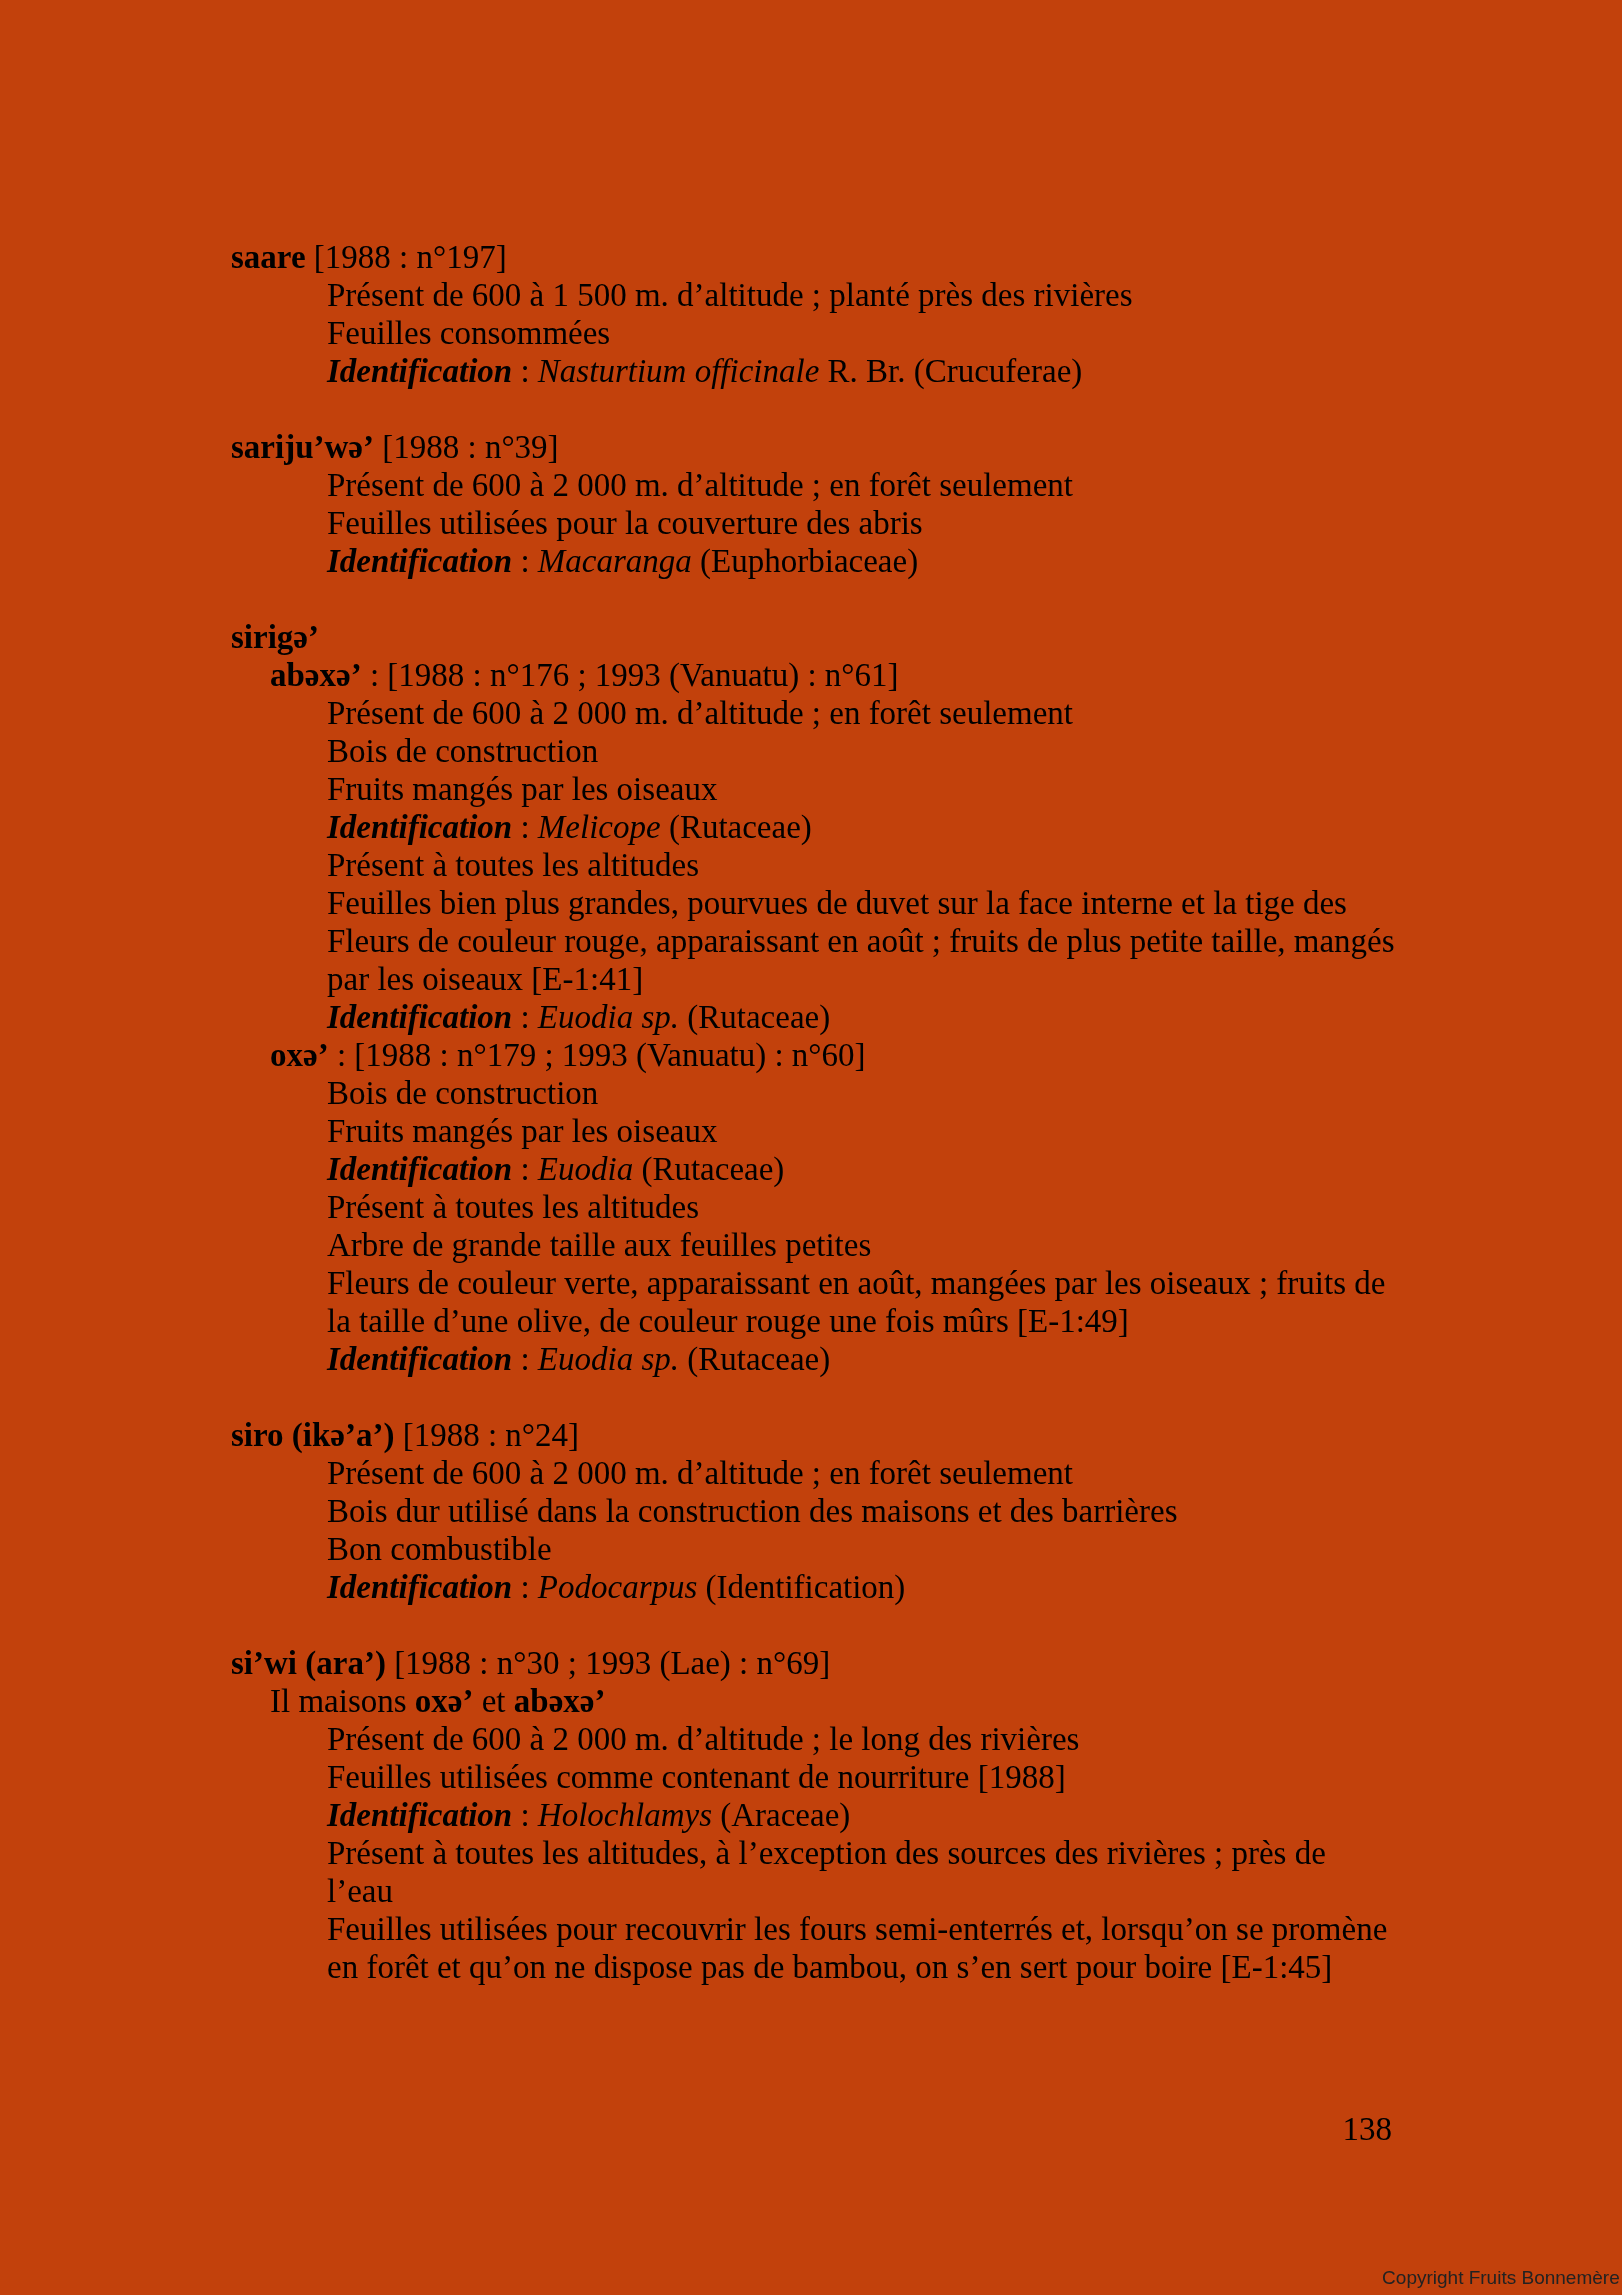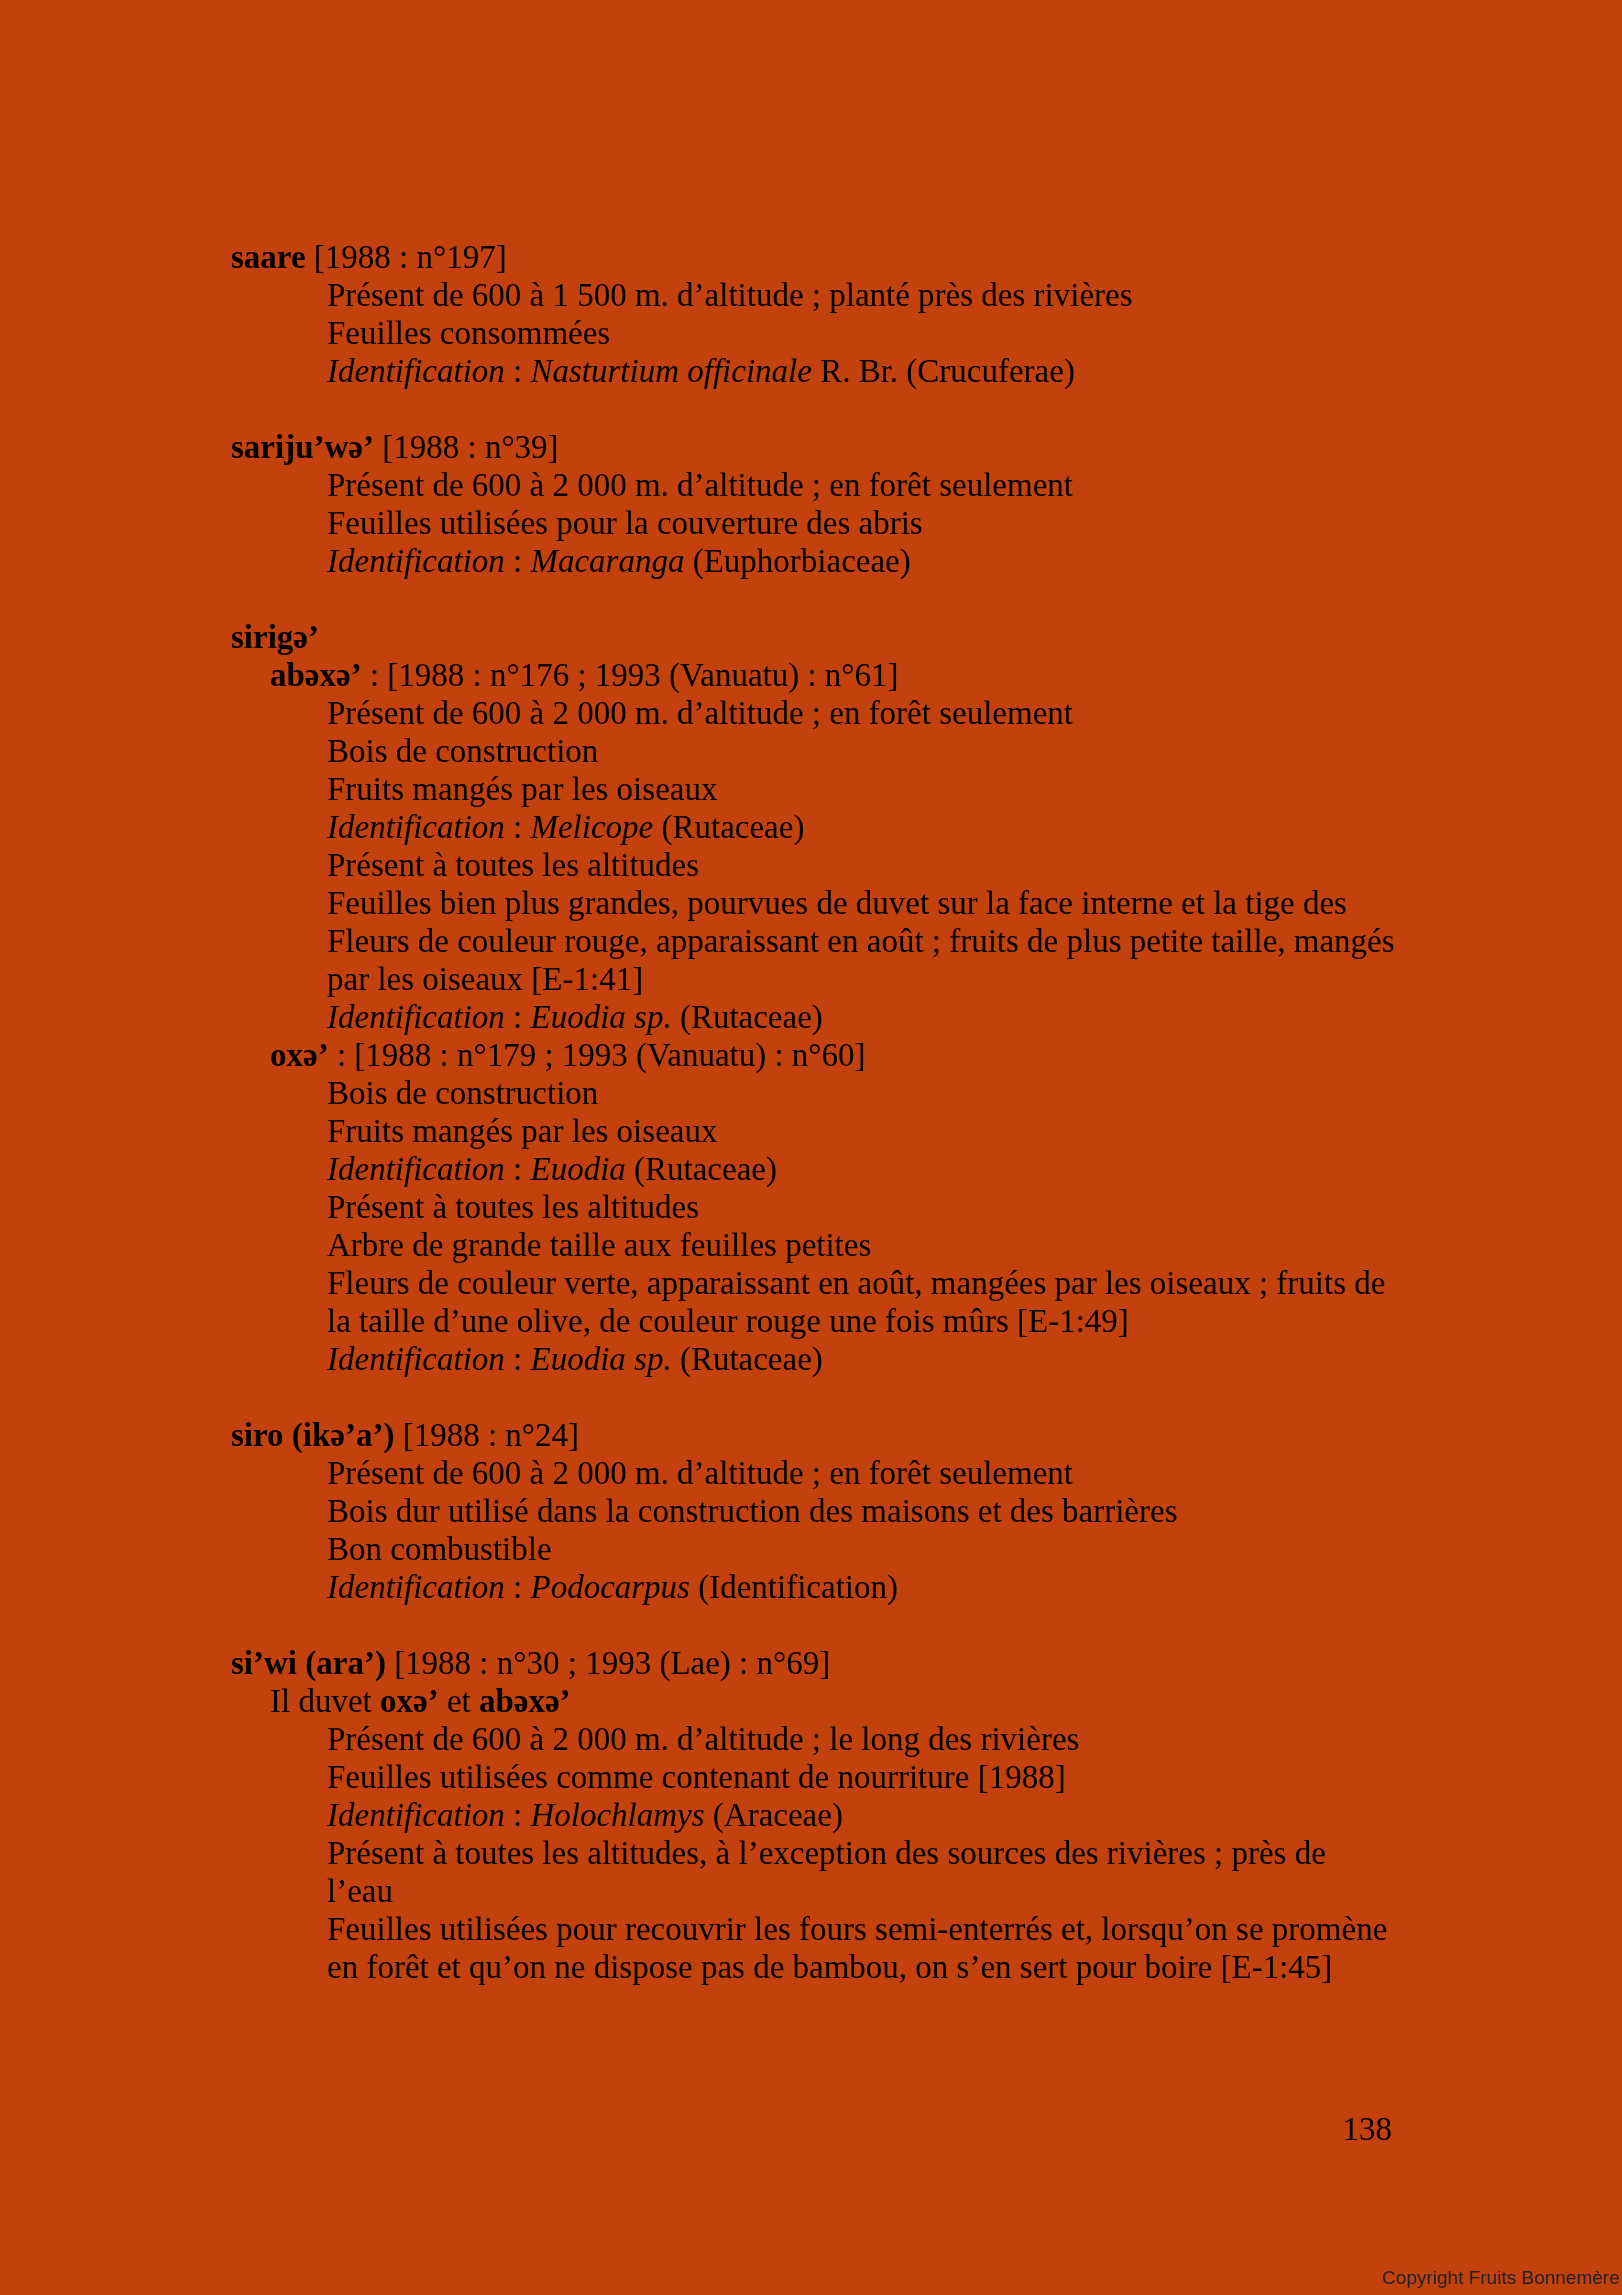--- a/index.html
+++ b/index.html
@@ -13,21 +13,21 @@
   }
   .content{
     position:absolute;left:231px;top:238px;width:1165px;
   }
   .line{margin:0;white-space:nowrap;}
   .line-head{padding-left:0;}
   .line-sub{padding-left:39px;}
   .line-desc{padding-left:96px;}
   .seg-b{font-weight:bold;}
   .seg-i{font-style:italic;}
-  .seg-bi{font-weight:normal;font-style:italic;}
+  .seg-bi{font-weight:bold;font-style:italic;}
   .entry + .entry{margin-top:38px;}
   .page-number{
     position:absolute;top:2110px;right:231px;
     font-size:33px;line-height:38px;color:#000;
   }
   .copyright{
     position:absolute;top:2267px;right:3.3px;
     font-family:"Liberation Sans","DejaVu Sans",sans-serif;
     font-size:19px;line-height:22px;color:#222;
   }
@@ -73,21 +73,21 @@
       </div>
       <div class="entry">
         <p class="line line-head"><span class="seg-b">siro (ikə’a’)</span><span> [1988 : n°24]</span></p>
         <p class="line line-desc"><span>Présent de 600 à 2 000 m. d’altitude ; en forêt seulement</span></p>
         <p class="line line-desc"><span>Bois dur utilisé dans la construction des maisons et des barrières</span></p>
         <p class="line line-desc"><span>Bon combustible</span></p>
         <p class="line line-desc"><span class="seg-bi">Identification</span><span> : </span><span class="seg-i">Podocarpus</span><span> (Identification)</span></p>
       </div>
       <div class="entry">
         <p class="line line-head"><span class="seg-b">si’wi (ara’)</span><span> [1988 : n°30 ; 1993 (Lae) : n°69]</span></p>
-        <p class="line line-sub"><span>Il duvet </span><span class="seg-b">oxə’</span><span> et </span><span class="seg-b">abəxə’</span></p>
+        <p class="line line-sub"><span>Il maisons </span><span class="seg-b">oxə’</span><span> et </span><span class="seg-b">abəxə’</span></p>
         <p class="line line-desc"><span>Présent de 600 à 2 000 m. d’altitude ; le long des rivières</span></p>
         <p class="line line-desc"><span>Feuilles utilisées comme contenant de nourriture [1988]</span></p>
         <p class="line line-desc"><span class="seg-bi">Identification</span><span> : </span><span class="seg-i">Holochlamys</span><span> (Araceae)</span></p>
         <p class="line line-desc"><span>Présent à toutes les altitudes, à l’exception des sources des rivières ; près de</span></p>
         <p class="line line-desc"><span>l’eau</span></p>
         <p class="line line-desc"><span>Feuilles utilisées pour recouvrir les fours semi-enterrés et, lorsqu’on se promène</span></p>
         <p class="line line-desc"><span>en forêt et qu’on ne dispose pas de bambou, on s’en sert pour boire [E-1:45]</span></p>
       </div>
     </main>
   <div class="page-number">138</div>

